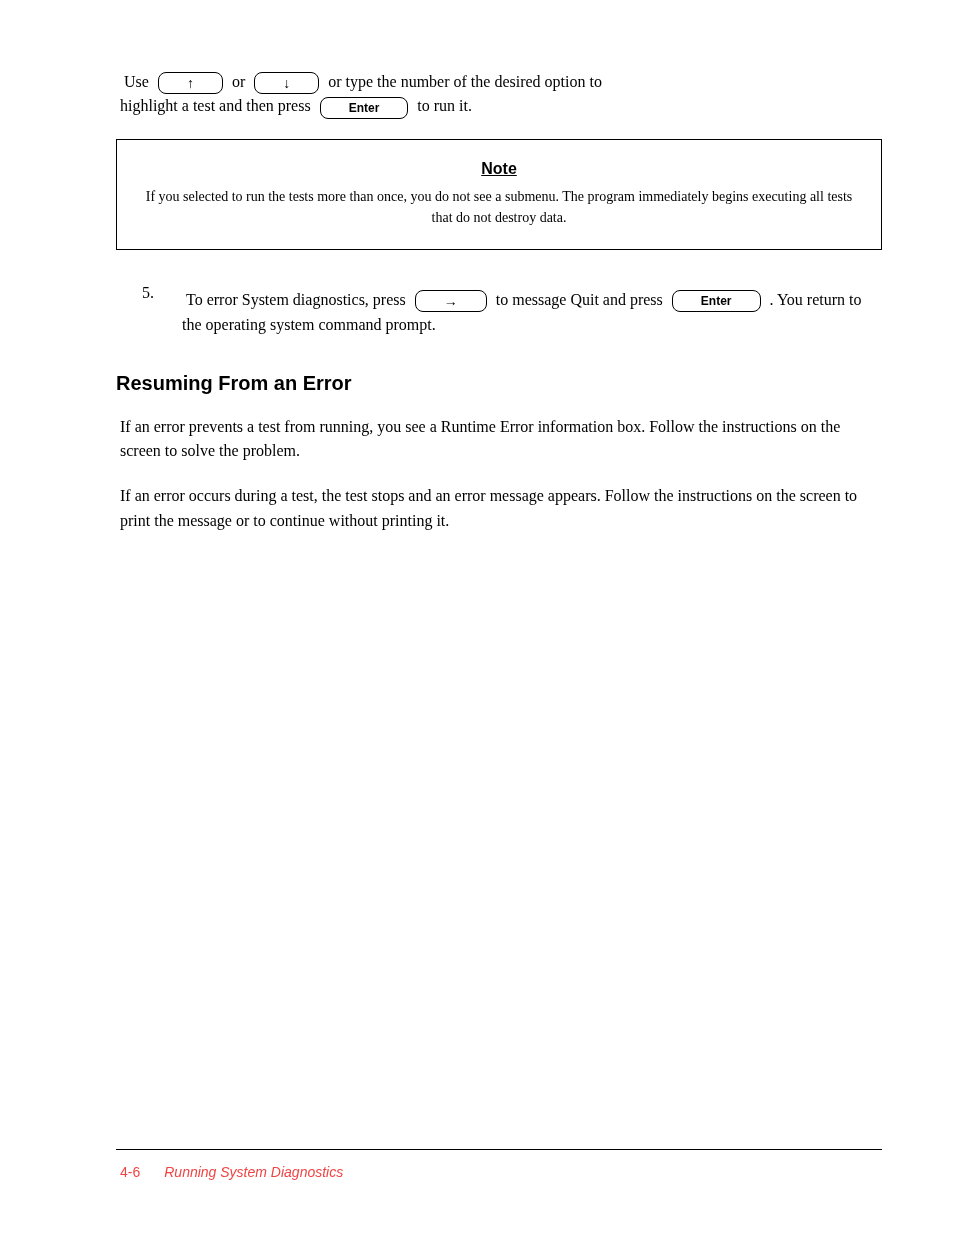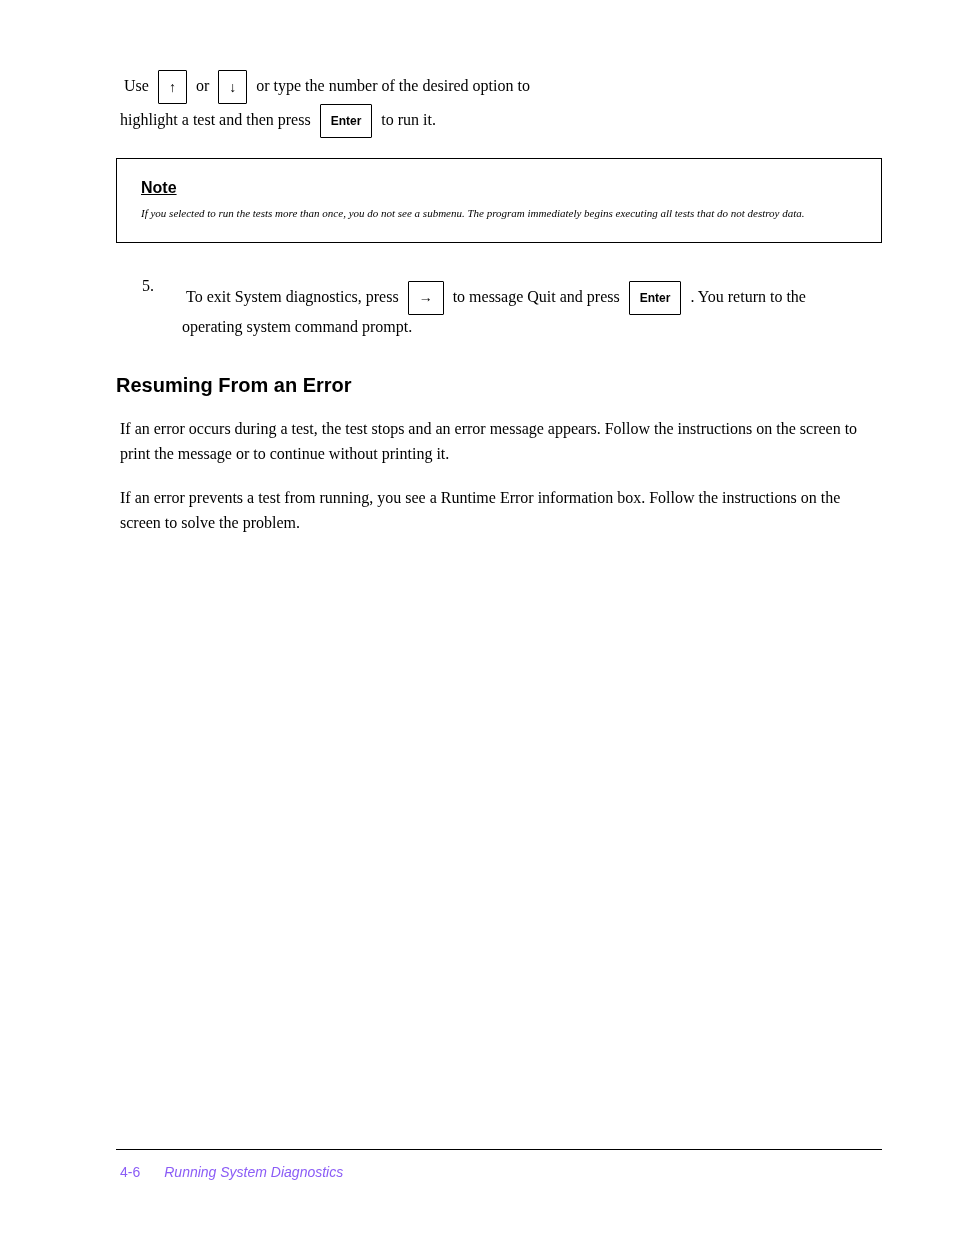--- a/index.html
+++ b/index.html
@@ -35,54 +35,54 @@
       margin-bottom: 20px;
       line-height: 1.5;
       font-size: 16px;
     }
 
     .key-box {
       display: inline-flex;
       align-items: center;
       justify-content: center;
       border: 1.5px solid #000;
-      border-radius: 1px;
-      padding: 1px 6px;
+      border-radius: 8px;
+      padding: 1px 24px;
       font-size: 14px;
       font-family: Arial, sans-serif;
       min-width: 28px;
-      height: 34px;
+      height: 22px;
       vertical-align: middle;
       margin: 0 1px;
     }
 
     .key-box-enter {
       font-size: 12px;
       font-family: Arial, sans-serif;
       font-weight: bold;
     }
 
     .note-box {
       border: 1.5px solid #000;
       padding: 16px 20px;
       margin: 0 0 30px 0;
+      text-align: center;
     }
 
     .note-title {
       font-weight: bold;
       font-family: Arial, Helvetica, sans-serif;
       font-size: 16px;
       margin-bottom: 8px;
       text-decoration: underline;
     }
 
     .note-body {
       line-height: 1.55;
-      font-size: 11px;
-      font-style: italic;
+      font-size: 14px;
     }
 
     .numbered-item {
       display: flex;
       gap: 16px;
       margin-bottom: 20px;
     }
 
     .numbered-item .num {
       min-width: 30px;
@@ -120,21 +120,21 @@
 
     .footer {
       border-top: 1.5px solid #000;
       padding-top: 10px;
       margin-top: auto;
       display: flex;
       align-items: center;
       font-family: Arial, Helvetica, sans-serif;
       font-style: italic;
       font-size: 14px;
-      color: #8b5cf6;
+      color: #ef4444;
     }
 
     .footer-page {
       margin-right: 20px;
       font-style: normal;
       font-weight: normal;
     }
 
     .footer-chapter {
     }
@@ -167,37 +167,37 @@
 
     <div class="note-box">
       <div class="note-title">Note</div>
       <div class="note-body">If you selected to run the tests more than once, you do not see a submenu. The program immediately begins executing all tests that do not destroy data.</div>
     </div>
 
     <div class="numbered-item">
       <div class="num">5.</div>
       <div class="item-content">
         <p>
-          <span>To exit System diagnostics, press</span>
+          <span>To error System diagnostics, press</span>
           <span class="key-box">
               <span class="arrow-right"></span>
             </span>
           <span>to message Quit and press</span>
           <span class="key-box key-box-enter">
               <span>Enter</span>
             </span>
           <span>. You return to the operating system command prompt.</span>
         </p>
       </div>
     </div>
 
     <h2 class="section-heading">Resuming From an Error</h2>
 
+    <p class="body-para">If an error prevents a test from running, you see a Runtime Error information box. Follow the instructions on the screen to solve the problem.</p>
     <p class="body-para">If an error occurs during a test, the test stops and an error message appears. Follow the instructions on the screen to print the message or to continue without printing it.</p>
-    <p class="body-para">If an error prevents a test from running, you see a Runtime Error information box. Follow the instructions on the screen to solve the problem.</p>
 
   </div>
 
   <div class="footer">
     <span class="footer-page">4-6</span>
     <span class="footer-chapter">Running System Diagnostics</span>
   </div>
 </div>
 
 </body></html>

